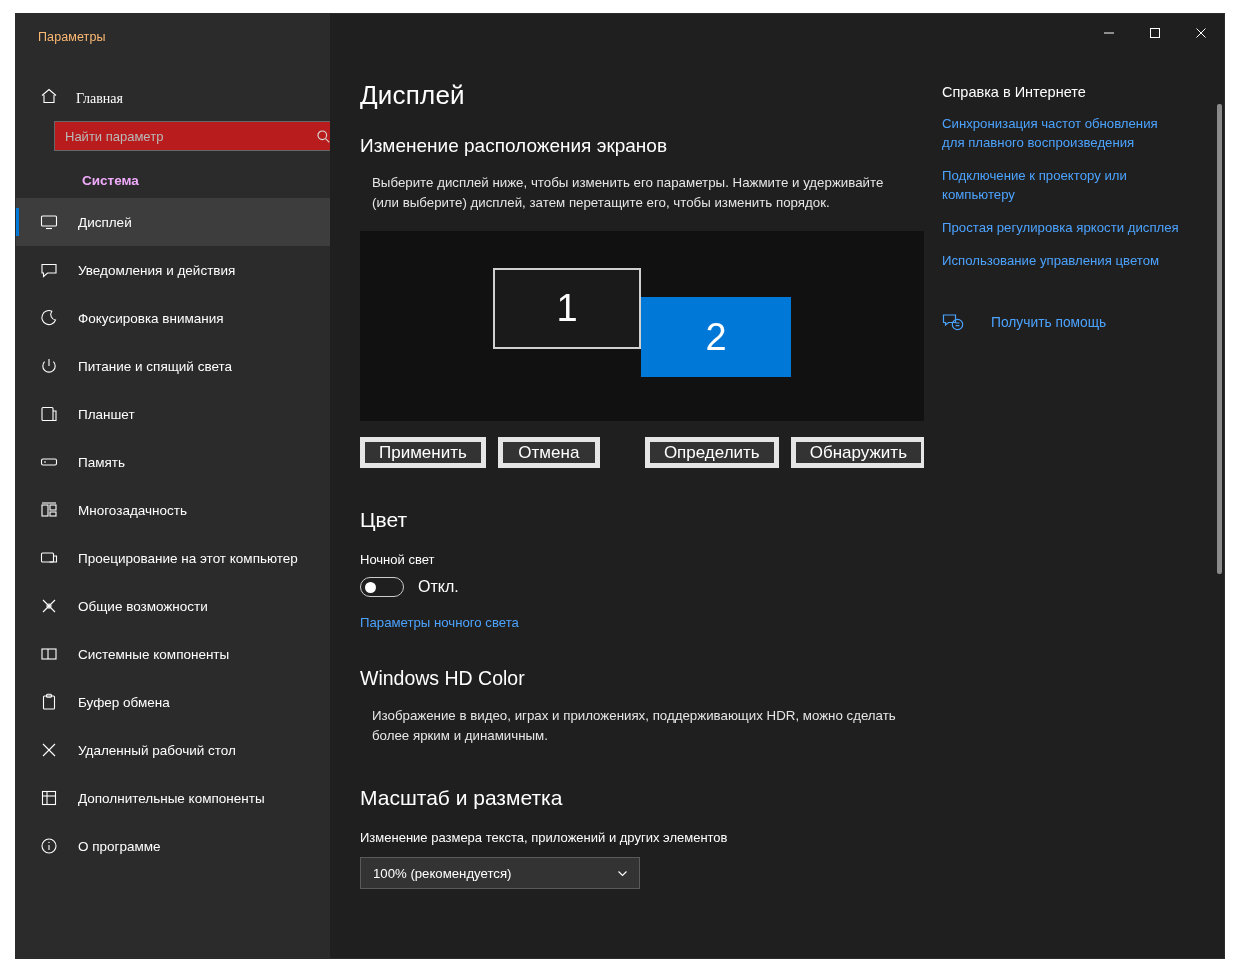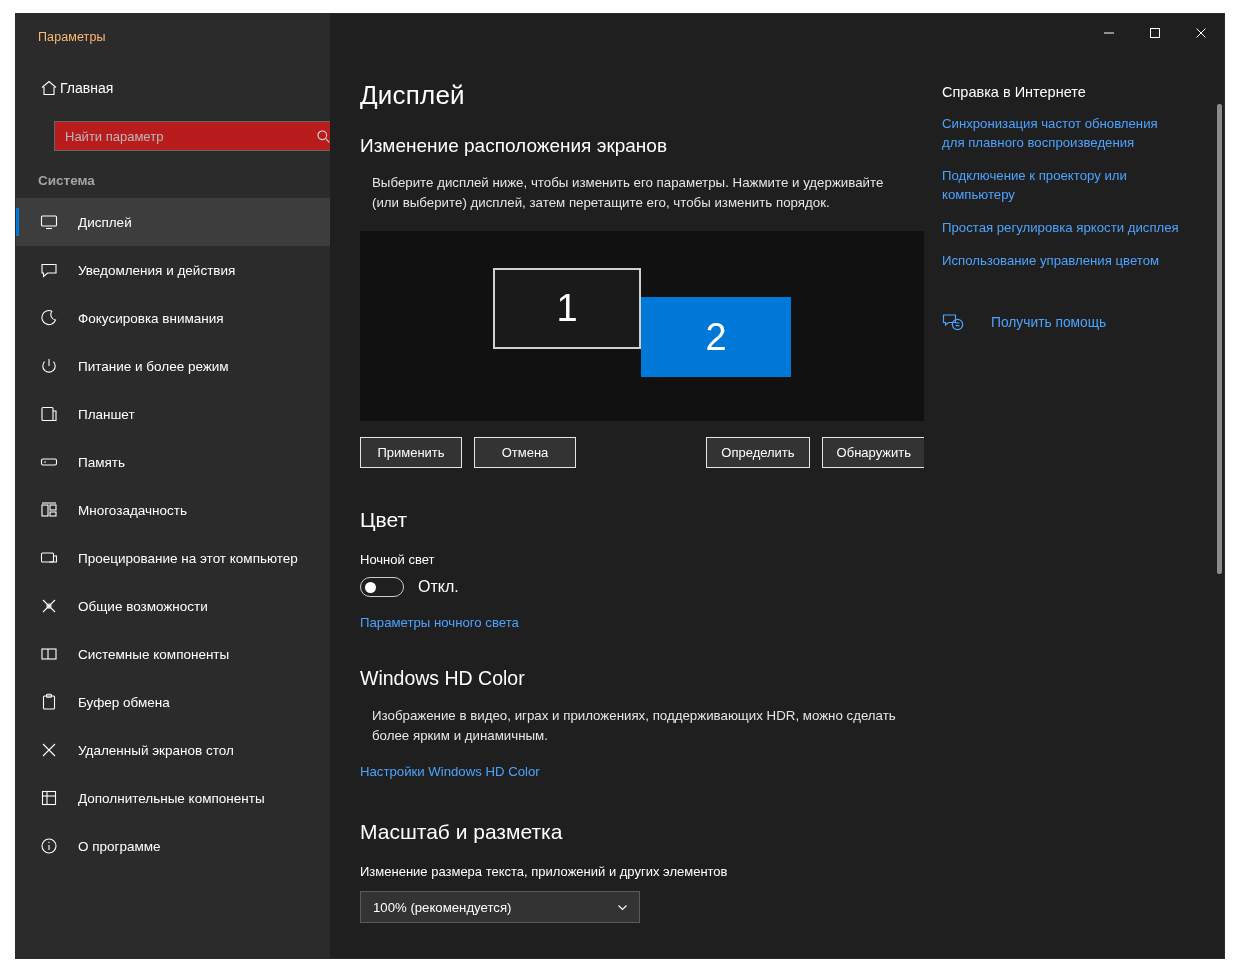--- a/index.html
+++ b/index.html
@@ -34,25 +34,27 @@
     position: relative;
   }
   .sidebar-title {
     font-size: 12.5px;
     color: #fdba74;
     padding: 16px 0 0 22px;
     letter-spacing: .1px;
   }
   .home-row {
     display: flex;
-    align-items: center;
+    align-items: flex-end;
+    gap: 16px;
     padding: 0 0 0 22px;
     height: 38px;
     margin-top: 25px;
     cursor: default;
+    font-family: Liberation Serif, serif;
   }
   .home-label {
     font-size: 14px;
   }
   .search-wrap {
     margin: 14px 0 0 38px;
     width: 285px;
     height: 30px;
     background: #b91c1c;
     border: 1px solid #666666;
@@ -76,22 +78,23 @@
     width: 30px;
     height: 100%;
     display: flex;
     align-items: center;
     justify-content: center;
     color: #d8d8d8;
   }
   .section-head {
     font-size: 13.5px;
     font-weight: bold;
-    color: #a3a3a3;
+    color: #f0abfc;
     padding: 22px 0 10px 22px;
+    margin-left: 44px;
   }
   .nav {
     display: flex;
     flex-direction: column;
   }
   .nav-item {
     display: flex;
     align-items: center;
     gap: 18px;
     height: 48px;
@@ -205,23 +208,23 @@
   .btn-row {
     display: flex;
     align-items: center;
     margin-top: 16px;
     width: 566px;
   }
   .btn {
     height: 31px;
     min-width: 102px;
     background: #333333;
-    border: 1px solid #e5e5e5;
-    color: #ffffff;
-    font-size: 13px;
+    border: 5px solid #e5e5e5;
+    color: #ffffff;
+    font-size: 17px;
     font-family: "Liberation Sans", sans-serif;
     padding: 0 14px;
     cursor: default;
   }
   .btn + .btn { margin-left: 12px; }
   .btn-spacer { flex: 1 1 auto; }
 
   .h3 {
     font-size: 21px;
     font-weight: normal;
@@ -399,21 +402,21 @@
         <span class="nav-label">Фокусировка внимания</span>
       </div>
 
       <div class="nav-item">
         <span class="nav-icon">
           <svg width="20" height="20" viewBox="0 0 20 20" fill="none" stroke="#ffffff" stroke-width="1.1">
             <path d="M10 3 v7"></path>
             <path d="M5.6 5.6 a6.2 6.2 0 1 0 8.8 0"></path>
           </svg>
         </span>
-        <span class="nav-label">Питание и более режим</span>
+        <span class="nav-label">Питание и спящий света</span>
       </div>
 
       <div class="nav-item">
         <span class="nav-icon">
           <svg width="20" height="20" viewBox="0 0 20 20" fill="none" stroke="#ffffff" stroke-width="1.1">
             <rect x="3" y="3.5" width="11" height="13" rx="1"></rect>
             <path d="M14 7 h3 v9.5 h-8"></path>
           </svg>
         </span>
         <span class="nav-label">Планшет</span>
@@ -482,21 +485,21 @@
         <span class="nav-label">Буфер обмена</span>
       </div>
 
       <div class="nav-item">
         <span class="nav-icon">
           <svg width="20" height="20" viewBox="0 0 20 20" fill="none" stroke="#ffffff" stroke-width="1.1">
             <path d="M4 4 L16 16"></path>
             <path d="M16 4 L4 16"></path>
           </svg>
         </span>
-        <span class="nav-label">Удаленный экранов стол</span>
+        <span class="nav-label">Удаленный рабочий стол</span>
       </div>
 
       <div class="nav-item">
         <span class="nav-icon">
           <svg width="20" height="20" viewBox="0 0 20 20" fill="none" stroke="#ffffff" stroke-width="1.1">
             <rect x="3.5" y="3.5" width="13" height="13"></rect>
             <path d="M3.5 8 h13"></path>
             <path d="M8 3.5 v13"></path>
           </svg>
         </span>
@@ -573,23 +576,20 @@
           </div>
           <span class="toggle-state">Откл.</span>
         </div>
 
         <div class="link-block">
           <a class="link" href="#">Параметры ночного света</a>
         </div>
 
         <h2 class="h4">Windows HD Color</h2>
         <p class="body-text">Изображение в видео, играх и приложениях, поддерживающих HDR, можно сделать более ярким и динамичным.</p>
-        <div class="link-block">
-          <a class="link" href="#">Настройки Windows HD Color</a>
-        </div>
 
         <h2 class="h3">Масштаб и разметка</h2>
         <div class="small-label">Изменение размера текста, приложений и других элементов</div>
 
         <div class="select">
           <span>100% (рекомендуется)</span>
           <span>
             <svg width="13" height="13" viewBox="0 0 13 13" fill="none" stroke="#ffffff" stroke-width="1.1">
                 <path d="M2.5 4.5 L6.5 8.5 L10.5 4.5"></path>
               </svg>

